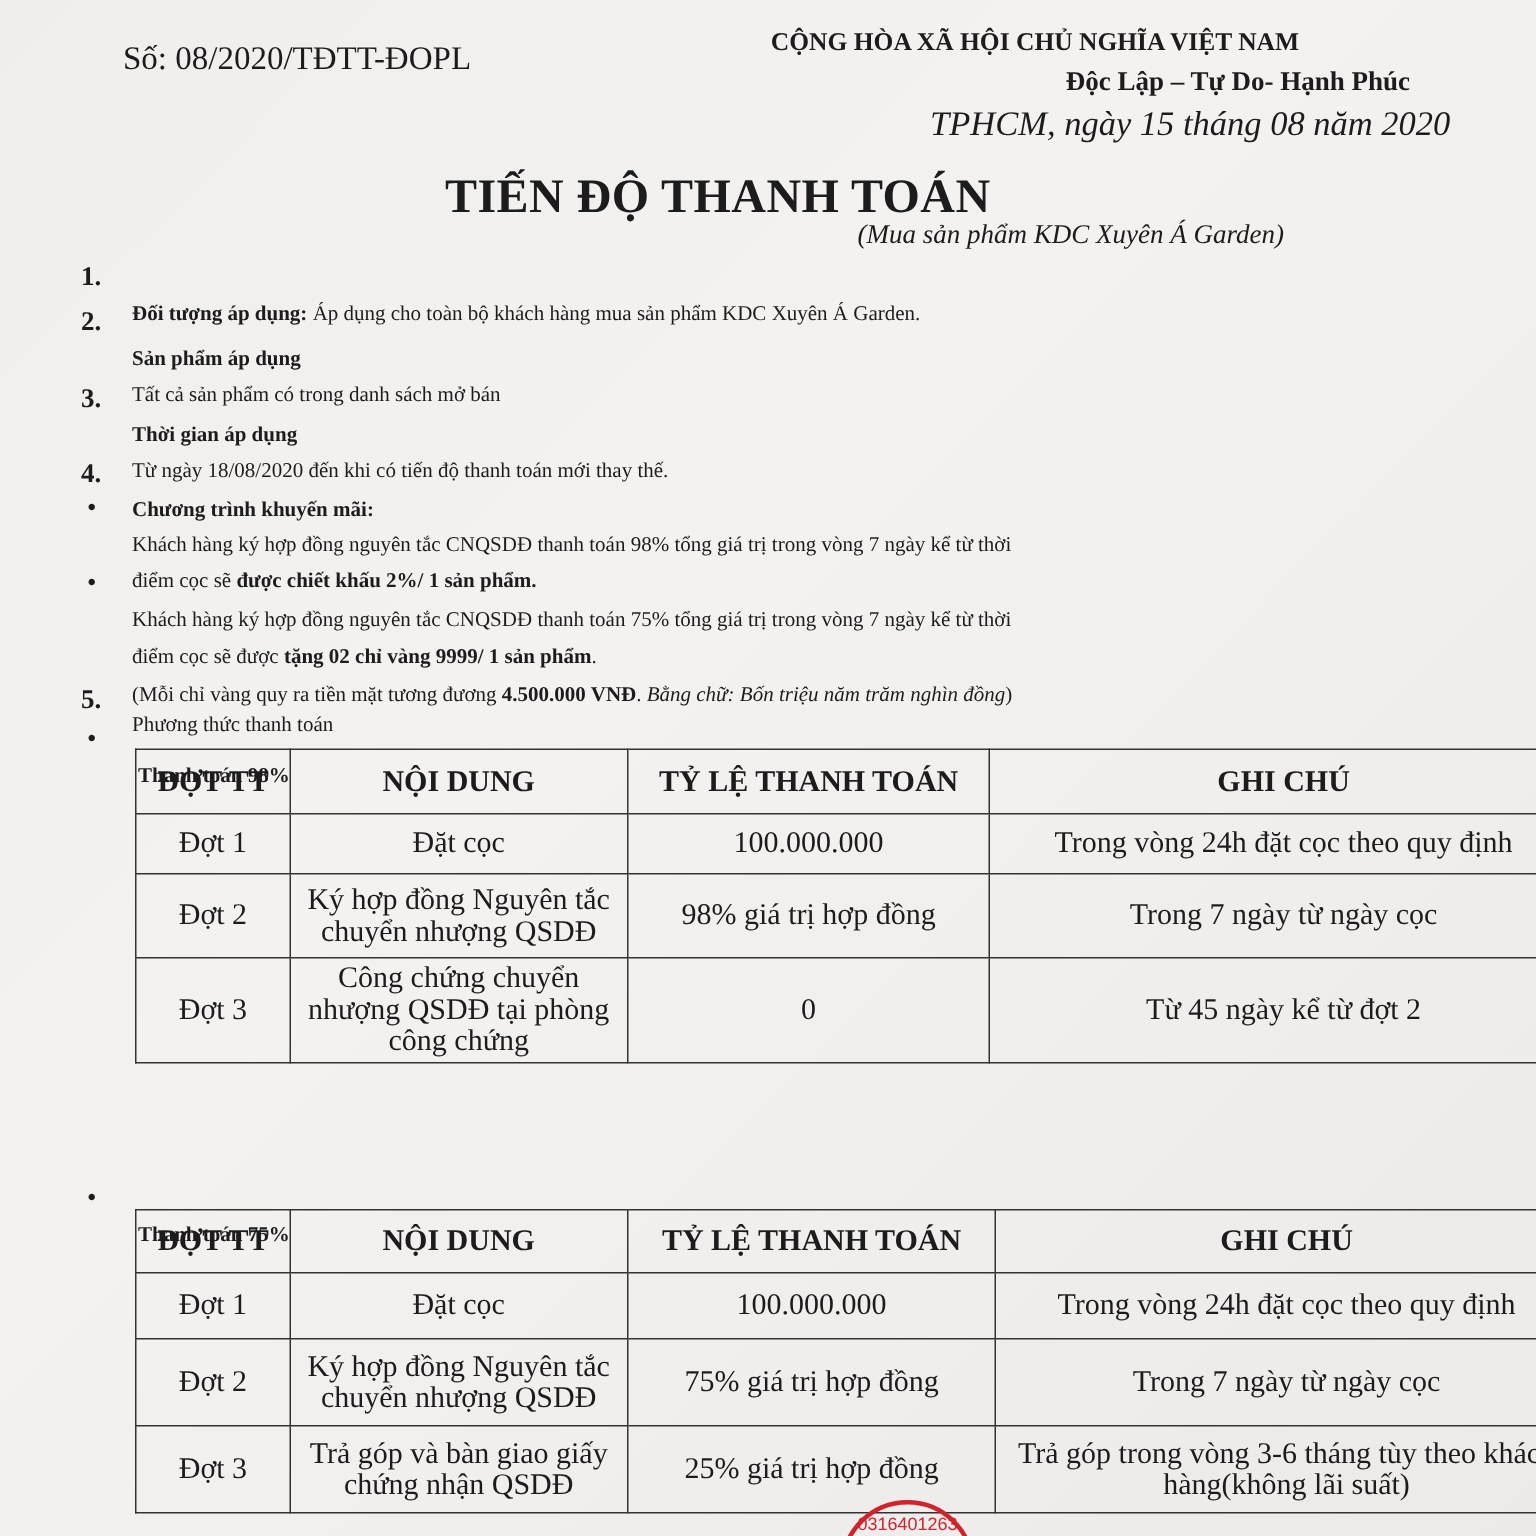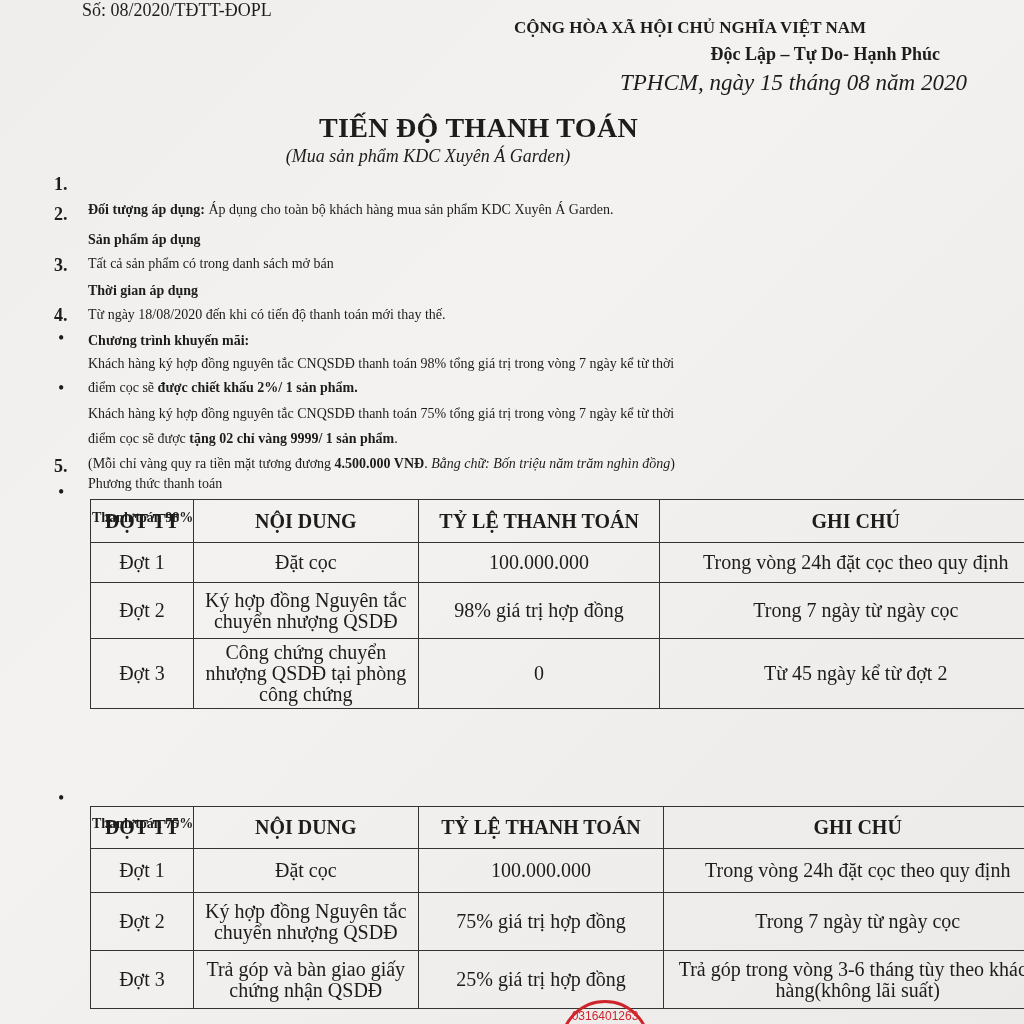--- a/index.html
+++ b/index.html
@@ -4,26 +4,26 @@
 <style>
   html, body { margin:0; padding:0; }
   body {
     width:1024px; height:1024px; overflow:hidden;
     background: linear-gradient(135deg, #efeeec 0%, #f3f2f0 40%, #ebeae8 100%);
     font-family: "Liberation Serif", serif;
     color:#1c1c1c;
     position:relative;
   }
   .abs { position:absolute; }
-  .docno { left:82px; top:0; font-size:18px; }
+  .docno { left:82px; top:26px; font-size:22px; }
   .nation { left:440px; top:18px; width:500px; text-align:center; font-weight:bold; font-size:17px; }
   .motto { left:440px; top:44px; width:500px; text-align:right; font-weight:bold; font-size:18px; }
   .date { left:620px; top:70px; font-style:italic; font-size:23px; }
-  .title { left:0; top:112px; width:957px; text-align:center; font-weight:bold; font-size:28px; letter-spacing:0.3px; }
-  .subtitle { left:0; top:146px; width:856px; text-align:center; font-style:italic; font-size:18px; }
+  .title { left:0; top:112px; width:957px; text-align:center; font-weight:bold; font-size:32px; letter-spacing:0.3px; }
+  .subtitle { left:0; top:146px; width:856px; text-align:right; font-style:italic; font-size:18px; }
   .line { position:absolute; font-size:14px; white-space:nowrap;margin-top:28px; }
   .num { position:absolute; left:54px; font-weight:bold; font-size:18px; }
   .bullet { position:absolute; left:58px; font-size:18px; }
   b { font-weight:bold; }
   i { font-style:italic; }
 
   table.pay { position:absolute; border-collapse:collapse; font-size:20px;margin-left:40px; }
   table.pay td, table.pay th {
     border:1.5px solid #333; text-align:center; vertical-align:middle; padding:0 4px; line-height:21px;
   }

